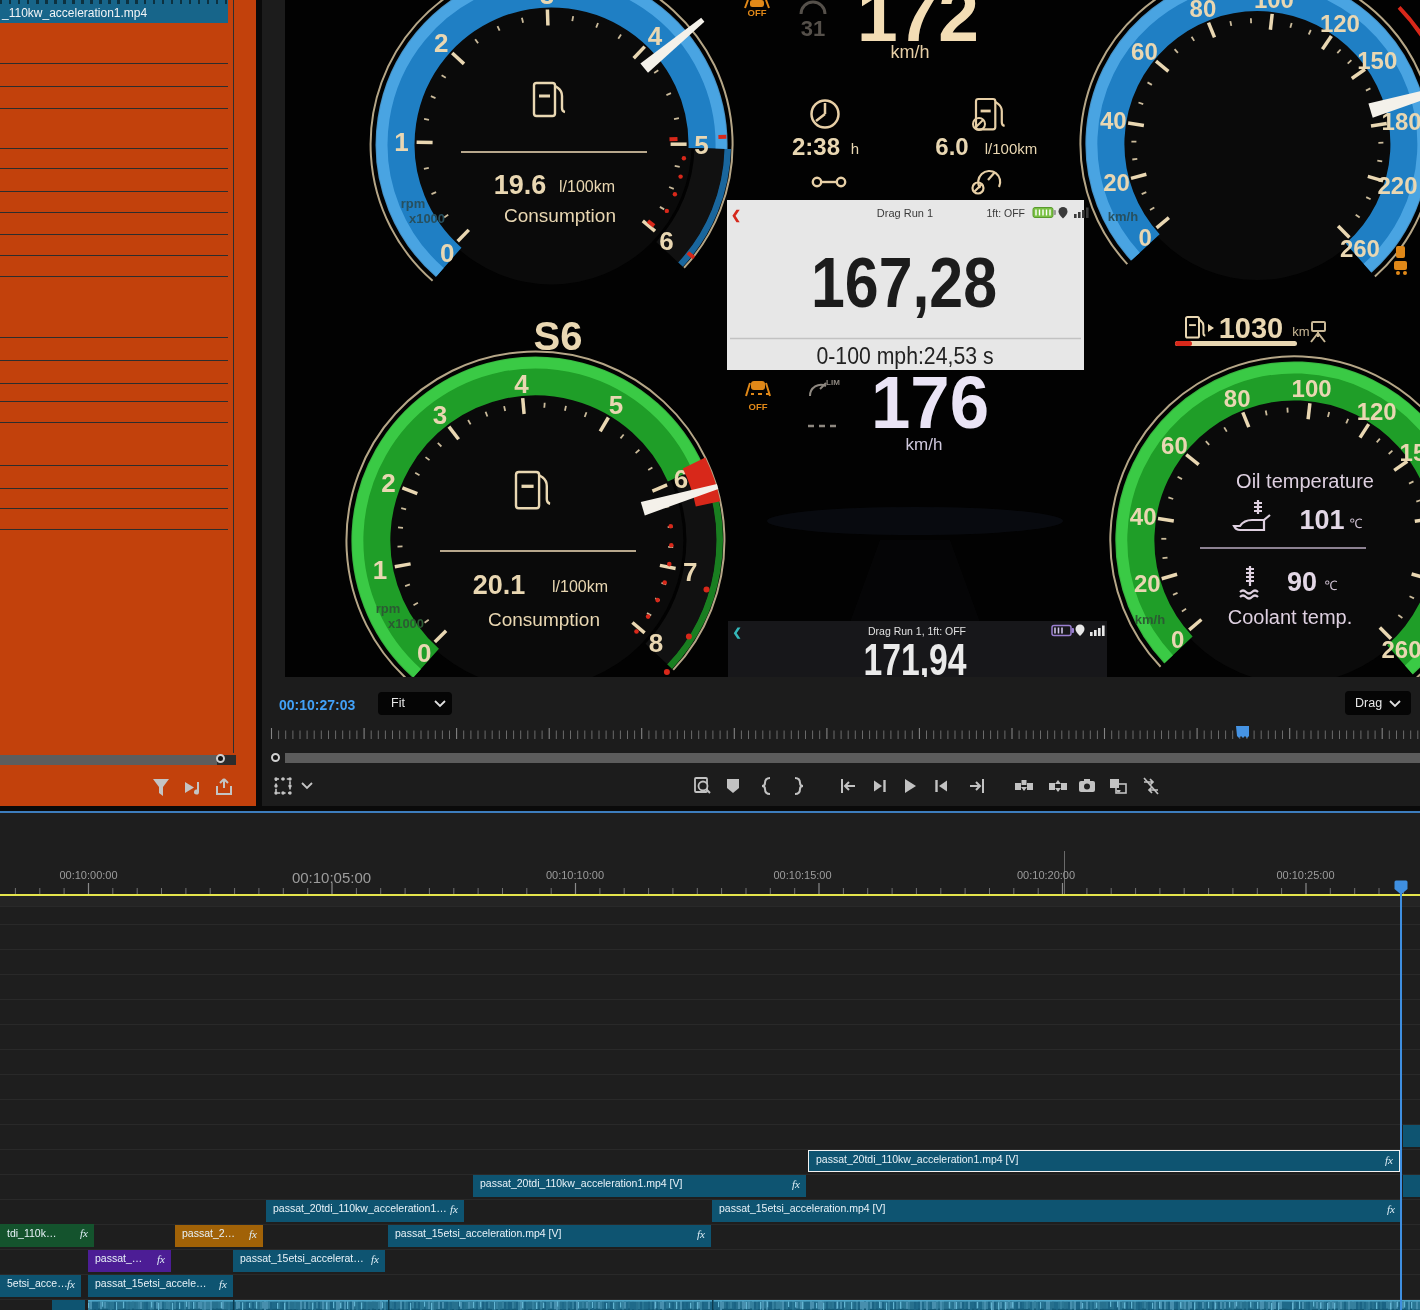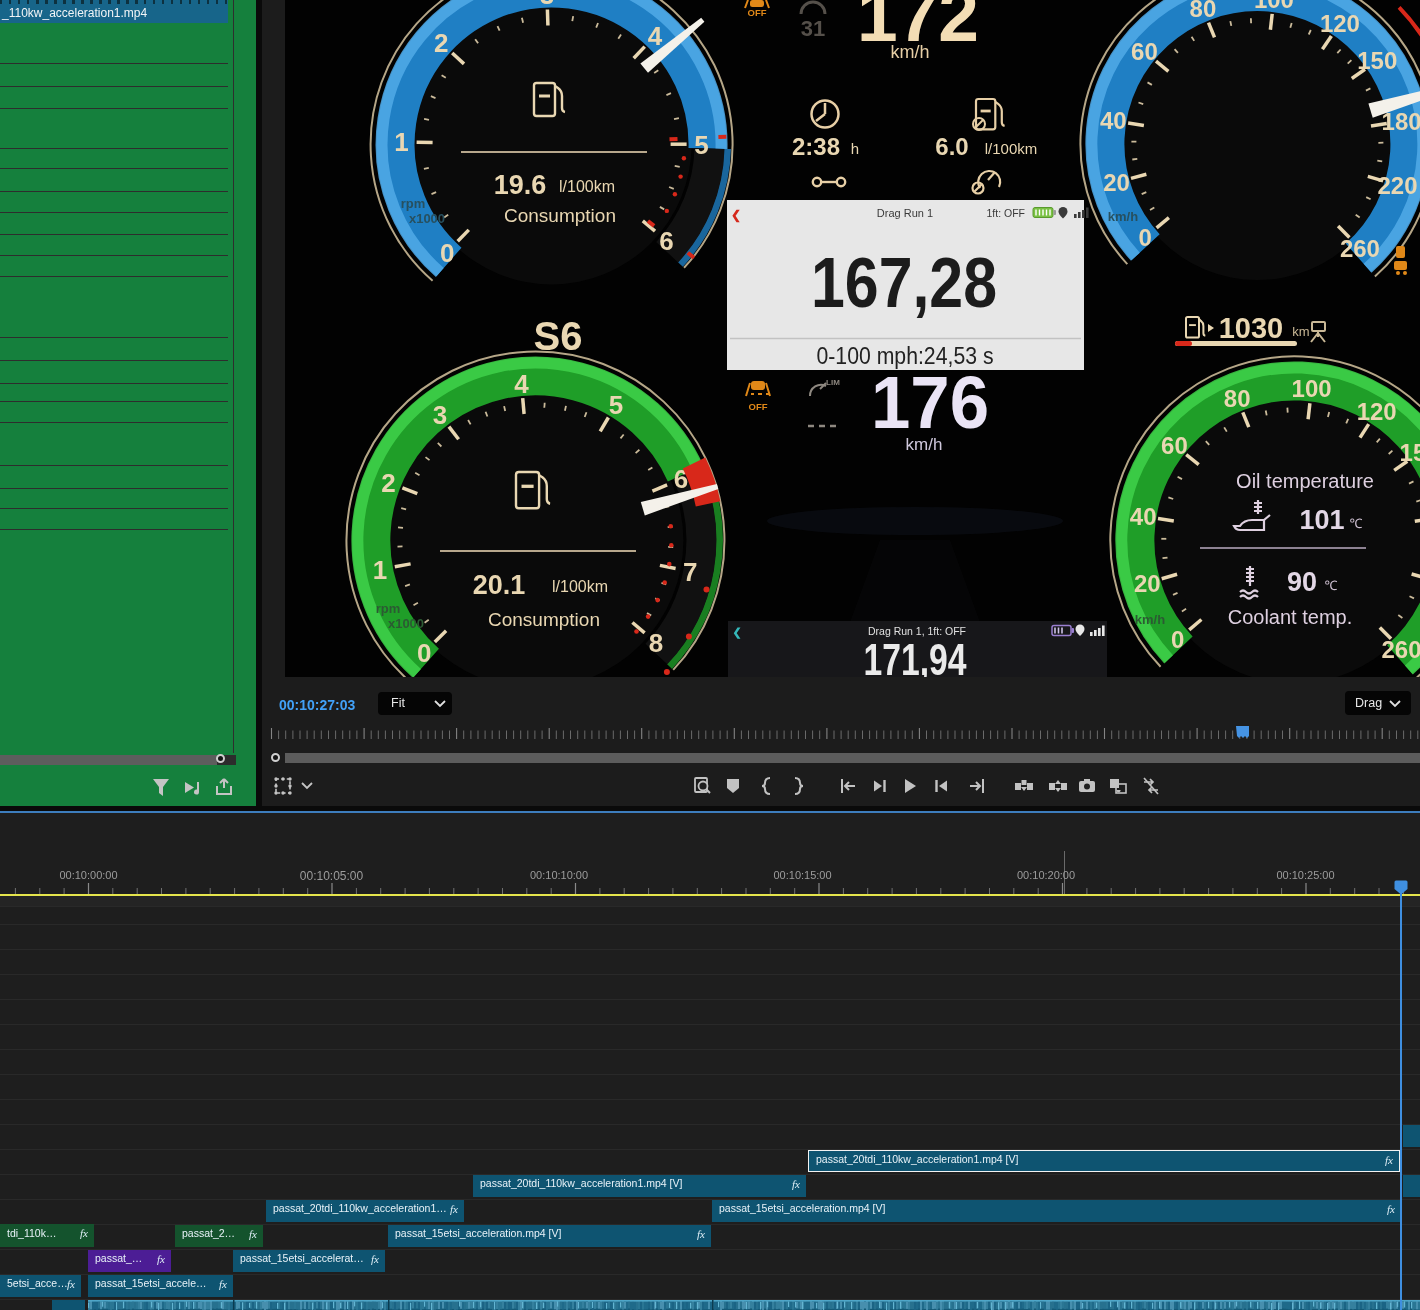--- a/index.html
+++ b/index.html
@@ -1,18 +1,18 @@
 <!DOCTYPE html>
 <html><head><meta charset="utf-8"><style>
 html,body{margin:0;padding:0;width:1420px;height:1310px;background:#1e1e1e;overflow:hidden}
 body{font-family:"Liberation Sans",sans-serif;position:relative}
 *{box-sizing:border-box}
 .a{position:absolute}
 </style></head><body>
-<div class="a" style="left:0;top:0;width:304px;height:806px;background:#15803d">
+<div class="a" style="left:0;top:0;width:304px;height:806px;background:#c2410c">
     <div class="a" style="left:0;top:0;width:228px;height:4px;background:repeating-linear-gradient(90deg,#0d3140 0 2.5px,#17658a 2.5px 9px)"></div>
     <div class="a" style="left:0;top:4px;width:228px;height:18.5px;background:#17658a;color:#f2f5f7;font-size:12px;line-height:18px;padding-left:2px;white-space:nowrap">_110kw_acceleration1.mp4</div>
     <div class="a" style="left:0;top:63px;width:228px;height:1px;background:#2d2d2d"></div>
     <div class="a" style="left:0;top:86px;width:228px;height:1px;background:#2d2d2d"></div>
     <div class="a" style="left:0;top:108px;width:228px;height:1px;background:#2d2d2d"></div>
     <div class="a" style="left:0;top:148px;width:228px;height:1px;background:#2d2d2d"></div>
     <div class="a" style="left:0;top:168px;width:228px;height:1px;background:#2d2d2d"></div>
     <div class="a" style="left:0;top:191px;width:228px;height:1px;background:#2d2d2d"></div>
     <div class="a" style="left:0;top:212px;width:228px;height:1px;background:#2d2d2d"></div>
     <div class="a" style="left:0;top:234px;width:228px;height:1px;background:#2d2d2d"></div>
@@ -659,22 +659,22 @@
       <path d="M 4 7 h 9 m -3 -3 l 3 3 l -3 3"></path>
       <path d="M 18 15 h -9 m 3 -3 l -3 3 l 3 3"></path>
       <line x1="4" y1="3" x2="18" y2="19"></line>
     </g>
   </svg>
 <div class="a" style="left:0;top:806px;width:1420px;height:5px;background:#0a0a0a"></div>
 <div class="a" style="left:0;top:811px;width:1420px;height:2px;background:#3d7dbd"></div>
 <div class="a" style="left:0;top:813px;width:1420px;height:497px;background:#1e1e1e">
     <div class="a" style="left:1064px;top:38px;width:1px;height:44px;background:#6a6a6a"></div>
     <div class="a" style="left:43.5px;top:56px;width:90px;text-align:center;color:#9c9c9c;font-size:11px;background:transparent">00:10:00:00</div>
-    <div class="a" style="left:286.5px;top:56px;width:90px;text-align:center;color:#9c9c9c;font-size:12px;background:transparent">00:10:05:00</div>
-    <div class="a" style="left:530px;top:56px;width:90px;color:#9c9c9c;font-size:11px;background:transparent">00:10:10:00</div>
+    <div class="a" style="left:286.5px;top:56px;width:90px;text-align:center;color:#9c9c9c;font-size:15px;background:transparent">00:10:05:00</div>
+    <div class="a" style="left:530px;top:56px;width:90px;text-align:center;color:#9c9c9c;font-size:11px;background:transparent">00:10:10:00</div>
     <div class="a" style="left:773.5px;top:56px;width:90px;text-align:left;color:#9c9c9c;font-size:11px;background:transparent">00:10:15:00</div>
     <div class="a" style="left:1017px;top:56px;width:90px;text-align:left;color:#9c9c9c;font-size:11px;background:transparent">00:10:20:00</div>
     <div class="a" style="left:1260.5px;top:56px;width:90px;text-align:center;color:#9c9c9c;font-size:11px;background:transparent">00:10:25:00</div>
     <svg class="a" style="left:0;top:70px" width="1420" height="12" viewBox="0 0 1420 12">
       <line x1="15.4" y1="5" x2="15.4" y2="12" stroke="#707070" stroke-width="1"></line>
       <line x1="39.8" y1="5" x2="39.8" y2="12" stroke="#707070" stroke-width="1"></line>
       <line x1="64.1" y1="5" x2="64.1" y2="12" stroke="#707070" stroke-width="1"></line>
       <line x1="88.5" y1="0" x2="88.5" y2="12" stroke="#8a8a8a" stroke-width="1.2"></line>
       <line x1="112.8" y1="5" x2="112.8" y2="12" stroke="#707070" stroke-width="1"></line>
       <line x1="137.2" y1="5" x2="137.2" y2="12" stroke="#707070" stroke-width="1"></line>
@@ -761,21 +761,21 @@
     </div>
     <div class="a" style="left:1403px;top:361.5px;width:17px;height:22.5px;background:#0e5471;overflow:hidden"></div>
     <div class="a" style="left:266px;top:386.5px;width:198px;height:22.5px;background:#0e5471;overflow:hidden">
       <span style="position:absolute;left:7px;top:2.5px;white-space:nowrap;color:#e8f2f8;font-size:10.5px">passat_20tdi_110kw_acceleration1…</span>
       <span style="position:absolute;right:6px;top:3px;color:#dfeef6;font-size:11px;font-style:italic;font-family:'Liberation Serif',serif">fx</span>
     </div>
     <div class="a" style="left:712px;top:386.5px;width:689px;height:22.5px;background:#0e5471;overflow:hidden">
       <span style="position:absolute;left:7px;top:2.5px;white-space:nowrap;color:#e8f2f8;font-size:10.5px">passat_15etsi_acceleration.mp4 [V]</span>
       <span style="position:absolute;right:6px;top:3px;color:#dfeef6;font-size:11px;font-style:italic;font-family:'Liberation Serif',serif">fx</span>
     </div>
-    <div class="a" style="left:175px;top:411.5px;width:88px;height:22.5px;background:#14532d;overflow:hidden">
+    <div class="a" style="left:175px;top:411.5px;width:88px;height:22.5px;background:#a16207;overflow:hidden">
       <span style="position:absolute;left:7px;top:2.5px;white-space:nowrap;color:#e8f2f8;font-size:10.5px">passat_2…</span>
       <span style="position:absolute;right:6px;top:3px;color:#dfeef6;font-size:11px;font-style:italic;font-family:'Liberation Serif',serif">fx</span>
     </div>
     <div class="a" style="left:388px;top:411.5px;width:323px;height:22.5px;background:#0e5471;overflow:hidden">
       <span style="position:absolute;left:7px;top:2.5px;white-space:nowrap;color:#e8f2f8;font-size:10.5px">passat_15etsi_acceleration.mp4 [V]</span>
       <span style="position:absolute;right:6px;top:3px;color:#dfeef6;font-size:11px;font-style:italic;font-family:'Liberation Serif',serif">fx</span>
     </div>
     <div class="a" style="left:0px;top:411px;width:94px;height:22.5px;background:#14532d;overflow:hidden">
       <span style="position:absolute;left:7px;top:2.5px;white-space:nowrap;color:#e8f2f8;font-size:10.5px">tdi_110k…</span>
       <span style="position:absolute;right:6px;top:3px;color:#dfeef6;font-size:11px;font-style:italic;font-family:'Liberation Serif',serif">fx</span>

